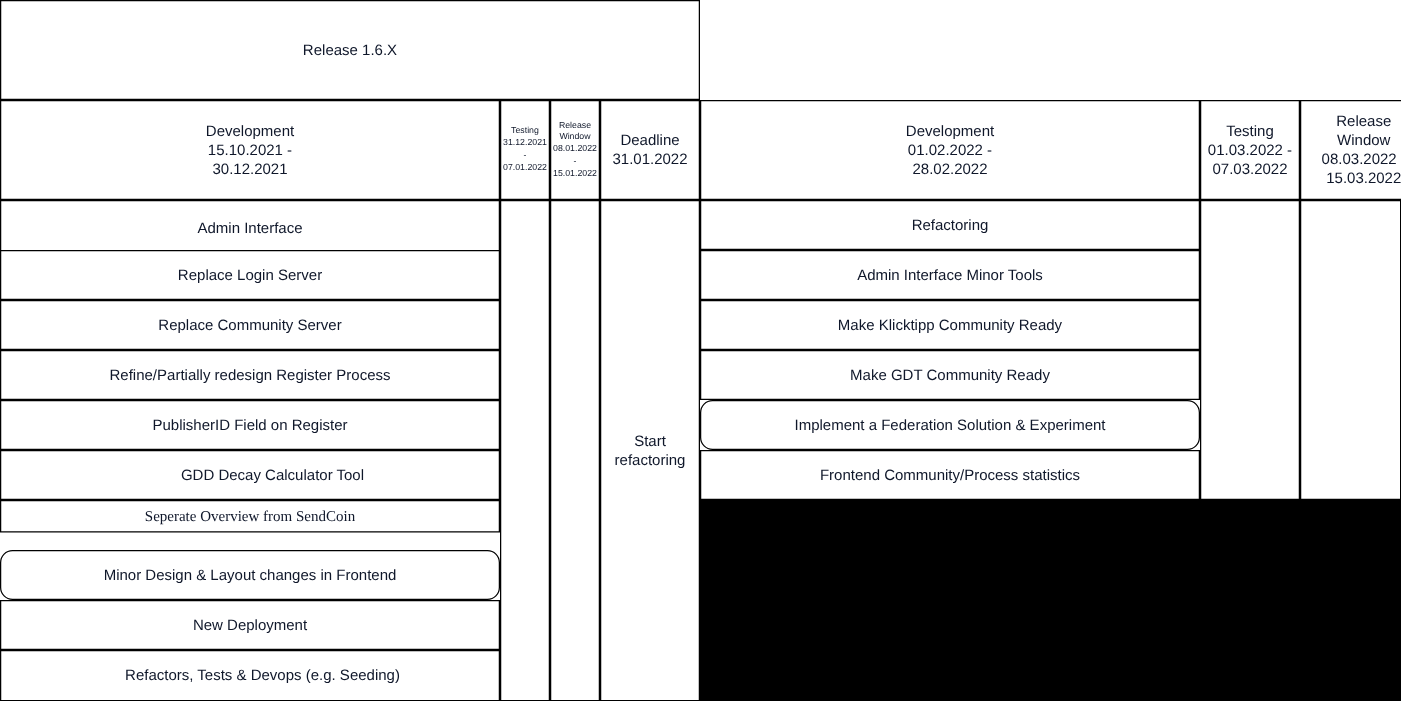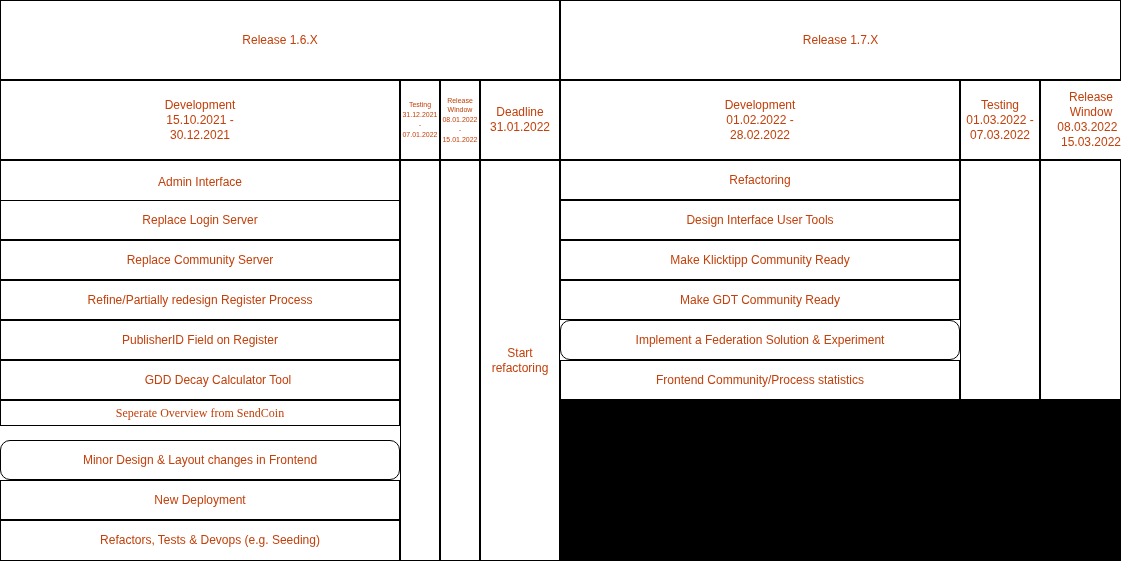--- a/index.html
+++ b/index.html
@@ -3,21 +3,21 @@
 <meta charset="utf-8">
 <style>
   html, body { margin: 0; padding: 0; background: #ffffff; }
   .canvas {
     position: relative;
     width: 1121px;
     height: 561px;
     background: #ffffff;
     font-family: "Liberation Sans", "DejaVu Sans", sans-serif;
     font-size: 12px;
-    color: #c2410c;
+    color: #0f172a;
     overflow: hidden;
   }
   .cell {
     position: absolute;
     box-sizing: border-box;
     border: 1px solid #000000;
     background: #ffffff;
     display: flex;
     align-items: center;
     justify-content: center;
@@ -70,37 +70,36 @@
   <div class="cell" style="left:0px; top:400px; width:400px; height:26px;font-family:Liberation Serif, serif;">Seperate Overview from SendCoin</div>
   <div class="cell" style="left:0px; top:440px; width:400px; height:40px;border-radius:10px;">Minor Design &amp; Layout changes in Frontend</div>
   <div class="cell" style="left:0px; top:480px; width:400px; height:40px;">New Deployment</div>
   <div class="cell" style="left:0px; top:520px; width:400px; height:41px;padding-left:20px;">Refactors, Tests &amp; Devops (e.g. Seeding)</div>
 
   <div class="cell" style="left:400px; top:160px; width:40px; height:401px;"></div>
   <div class="cell" style="left:440px; top:160px; width:40px; height:401px;"></div>
   <div class="cell" style="left:480px; top:160px; width:80px; height:401px;">Start
 refactoring</div>
 
-  <div class="cell" style="left:560px; top:0px; width:561px; height:80px;">Release 1.7.X</div>
 
   <div class="cell" style="left:560px; top:80px; width:400px; height:80px;">Development
 01.02.2022 -
 28.02.2022</div>
 
   <div class="cell" style="left:960px; top:80px; width:80px; height:80px;">Testing
 01.03.2022 -
 07.03.2022</div>
 
   <div class="cell" style="left:1040px; top:80px; width:102px; height:80px;">Release
 Window
 08.03.2022 -
 15.03.2022</div>
 
   <div class="cell" style="left:560px; top:160px; width:400px; height:40px;">Refactoring</div>
-  <div class="cell" style="left:560px; top:200px; width:400px; height:40px;">Design Interface User Tools</div>
+  <div class="cell" style="left:560px; top:200px; width:400px; height:40px;">Admin Interface Minor Tools</div>
   <div class="cell" style="left:560px; top:240px; width:400px; height:40px;">Make Klicktipp Community Ready</div>
   <div class="cell" style="left:560px; top:280px; width:400px; height:40px;">Make GDT Community Ready</div>
   <div class="cell" style="left:560px; top:320px; width:400px; height:40px;border-radius:10px;">Implement a Federation Solution &amp; Experiment</div>
   <div class="cell" style="left:560px; top:360px; width:400px; height:40px;">Frontend Community/Process statistics</div>
 
   <div class="cell" style="left:960px; top:160px; width:80px; height:240px;"></div>
   <div class="cell" style="left:1040px; top:160px; width:81px; height:240px;"></div>
 
   <div class="redacted" style="left:560px; top:400px; width:561px; height:161px;"></div>
 

